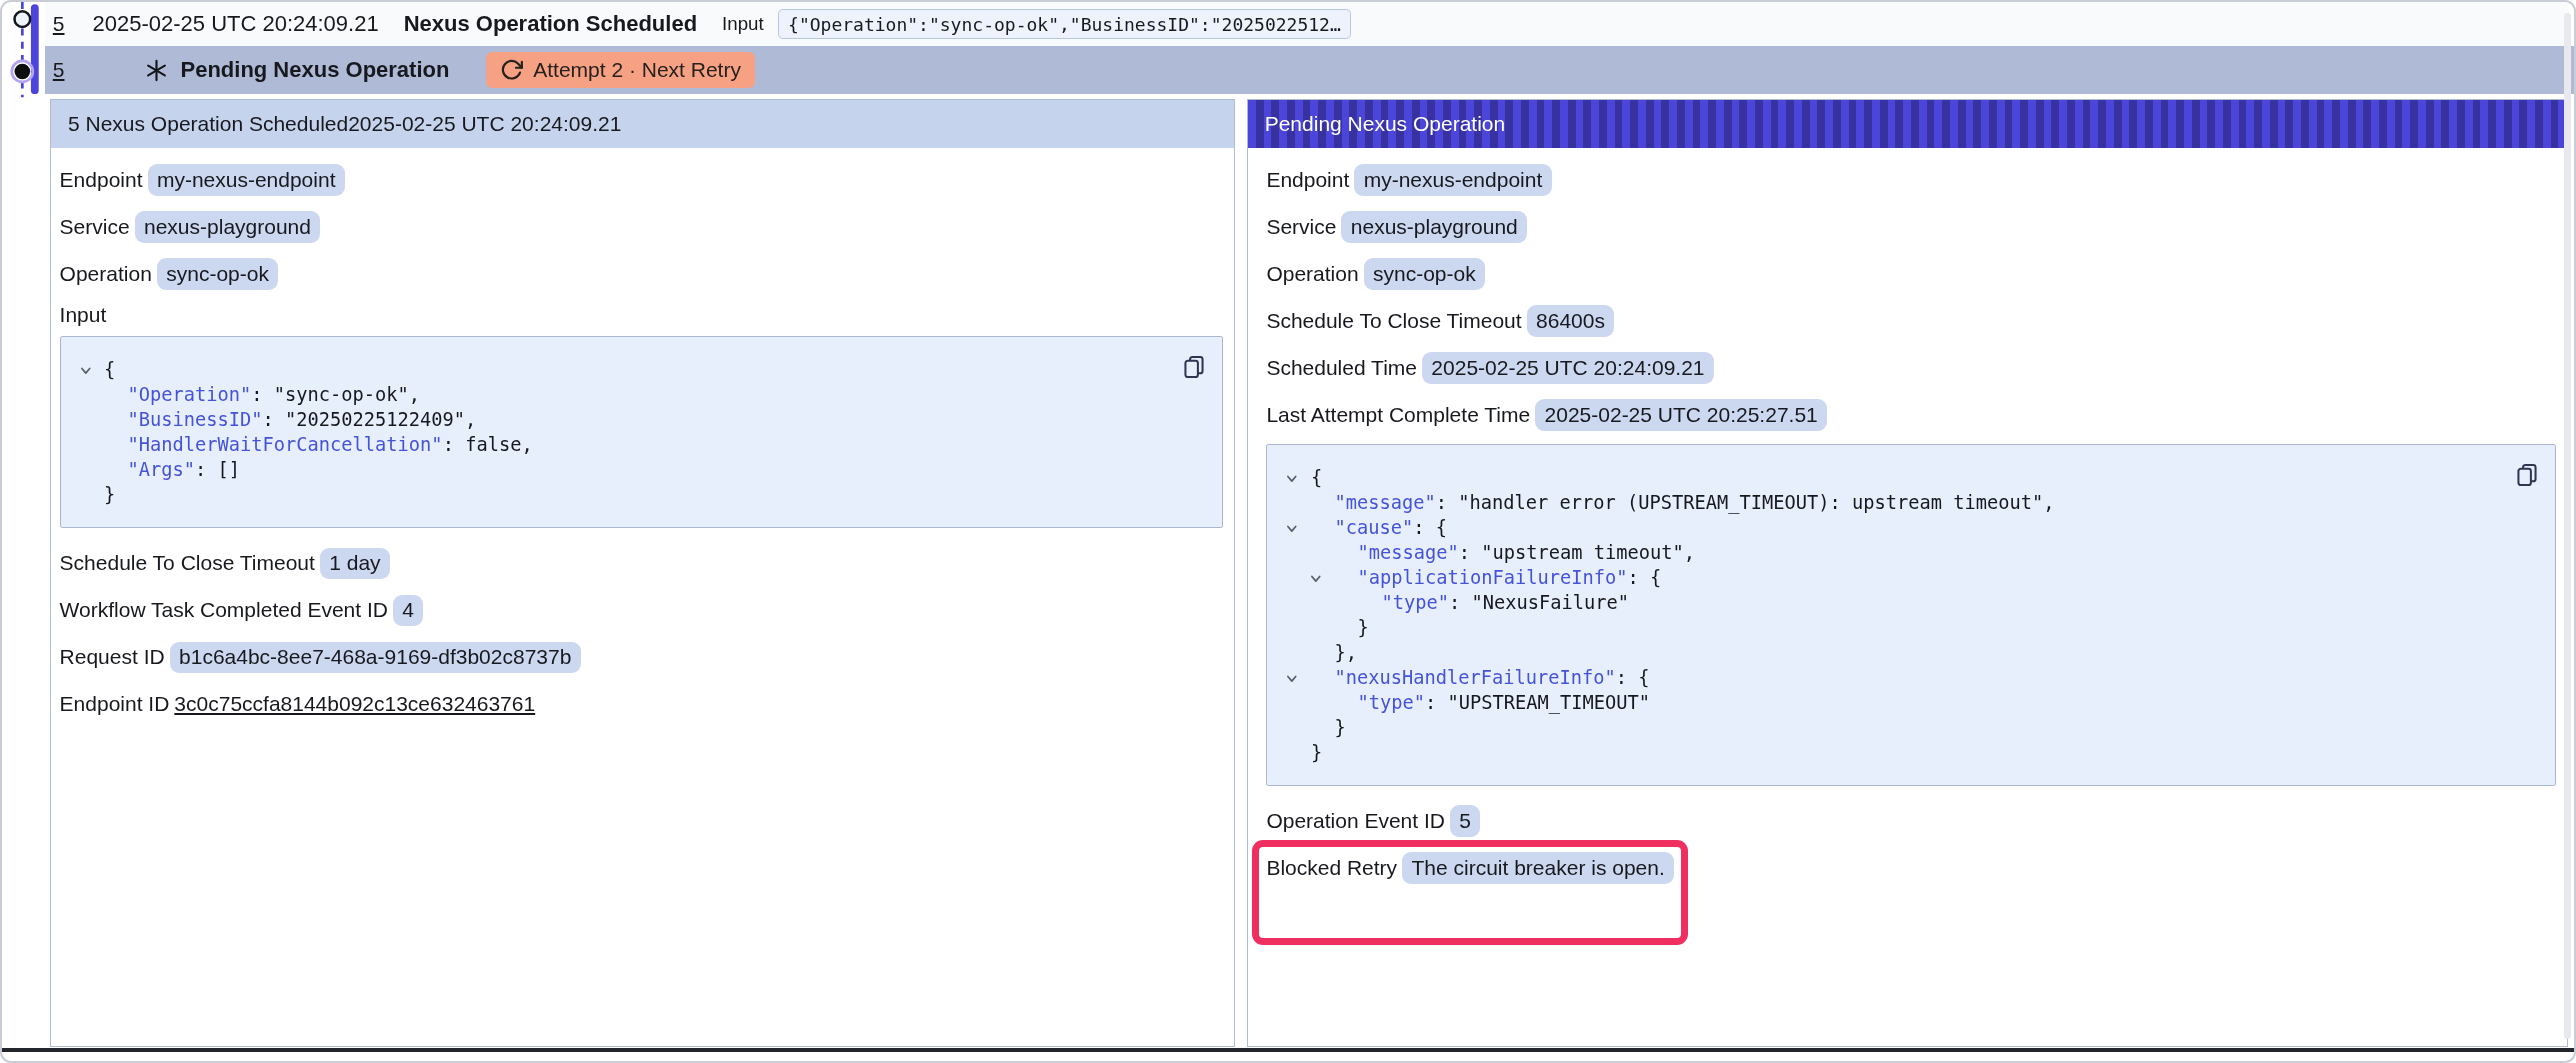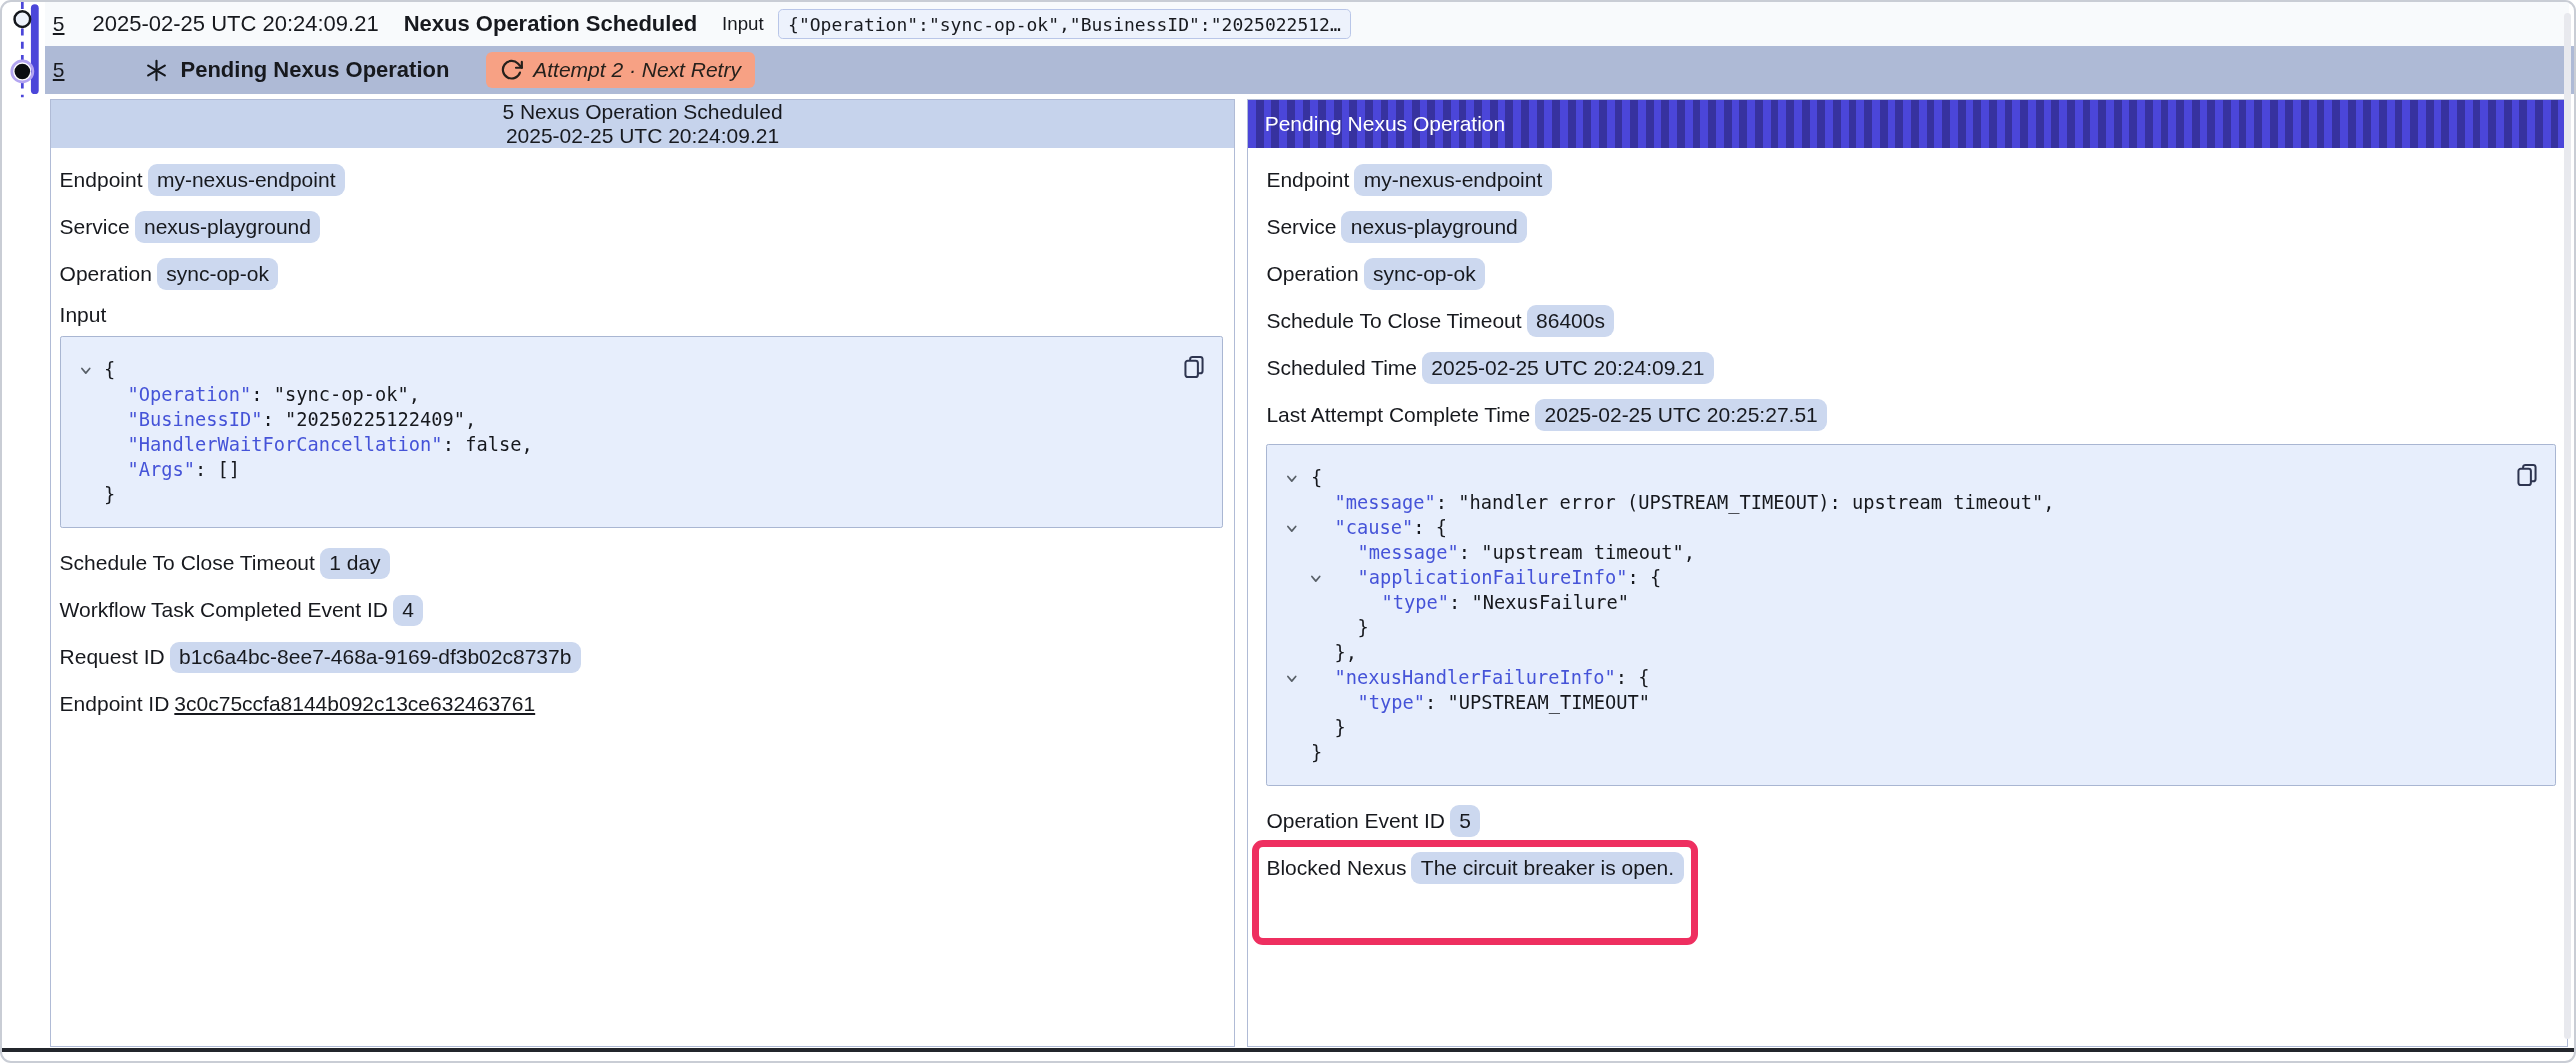--- a/index.html
+++ b/index.html
@@ -34,29 +34,29 @@
   .r1-chip{margin-left:14px;background:#edf2fc;border:1.6px solid #b9c6e8;border-radius:4.7px;
            font-family:"DejaVu Sans Mono",monospace;font-size:18px;padding:3.9px 9.4px;
            white-space:nowrap;max-width:577px;overflow:hidden;}
   .row2{position:absolute;left:43px;top:44px;width:2530px;height:48px;background:var(--row2-bg);
         display:flex;align-items:center;cursor:pointer;}
   .r2-id{margin-left:7.8px;font-size:21px;text-decoration:underline;}
   .r2-icon{margin-left:80px;display:inline-flex;}
   .r2-title{margin-left:11px;font-size:22px;font-weight:700;}
   .r2-badge{margin-left:37px;background:var(--orange-badge-bg);border-radius:6.2px;height:36px;
             display:inline-flex;align-items:center;gap:9.4px;padding:0 14px;font-size:21px;
-            font-weight:500;color:#26211c;font-style:italic;}
+            font-weight:500;color:#26211c;}
 
   
   .detail{position:absolute;left:48px;top:97px;width:2518px;height:948px;display:flex;gap:11.7px;}
   .panel{background:#fff;border:1.6px solid #b0bbd6;}
   .panel.left{width:1185px;}
   .panel.right{flex:1;}
   .phead{height:48px;display:flex;align-items:center;padding:0 17px;font-size:21px;font-weight:500;}
-  .panel.left  .phead{background:var(--left-header-bg);justify-content:flex-start;flex-direction:column;}
+  .panel.left  .phead{background:var(--left-header-bg);justify-content:flex-start;}
   .panel.right .phead{background:repeating-linear-gradient(90deg,var(--stripe-light) 0 7.8px,var(--stripe-dark) 7.8px 15.6px);
                       color:#fff;}
   .panel.left  .pbody{padding:14px 11px 0 8.6px;}
   .panel.right .pbody{padding:14px 11px 0 18.7px;}
 
   .frow-wrap{height:36px;display:flex;align-items:center;margin-bottom:11px;}
   .field-row{display:inline-flex;align-items:center;gap:5px;position:relative;font-size:21px;}
   .fbadge{background:var(--badge-bg);border-radius:9px;padding:3.9px 9.4px;white-space:nowrap;}
   .flink{text-decoration:underline;cursor:pointer;}
   .code-label{font-size:21px;height:24px;margin:4.7px 0 9.4px 0;}
@@ -262,21 +262,21 @@
               </svg></button>
           </div>
           <div class="frow-wrap">
             <span class="field-row">
               <span class="flabel">Operation Event ID</span>
               <span class="fbadge">5</span>
             </span>
           </div>
           <div class="frow-wrap">
             <span class="field-row annot">
-              <span class="flabel">Blocked Nexus</span>
+              <span class="flabel">Blocked Retry</span>
               <span class="fbadge">The circuit breaker is open.</span>
             </span>
           </div>
         </div>
     </section>
 
   </div>
 
   <div class="bottom-line"></div>
   <div class="scroll-thumb"></div>

